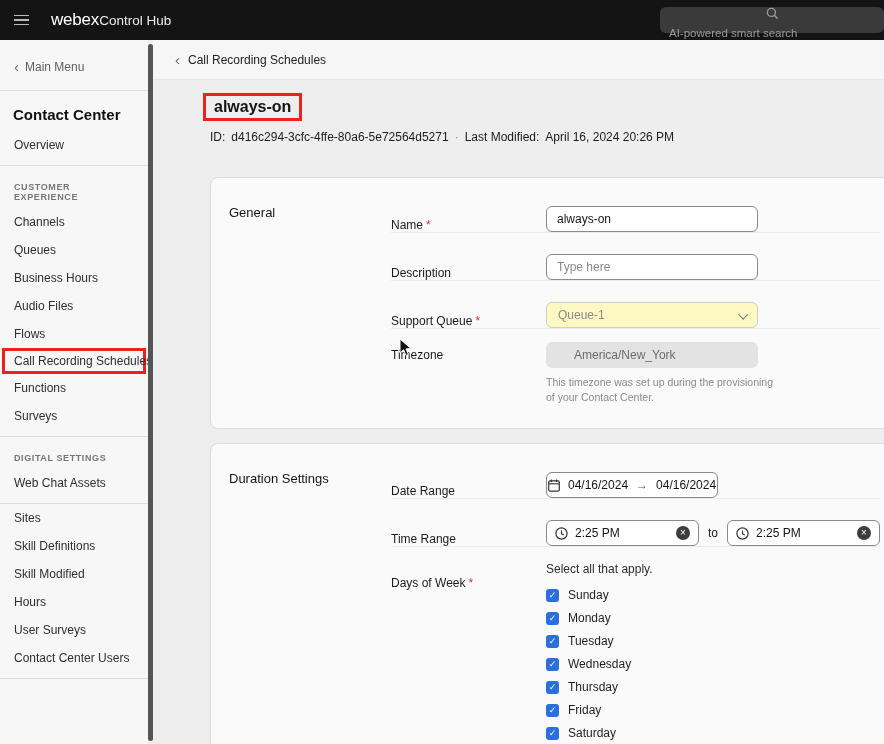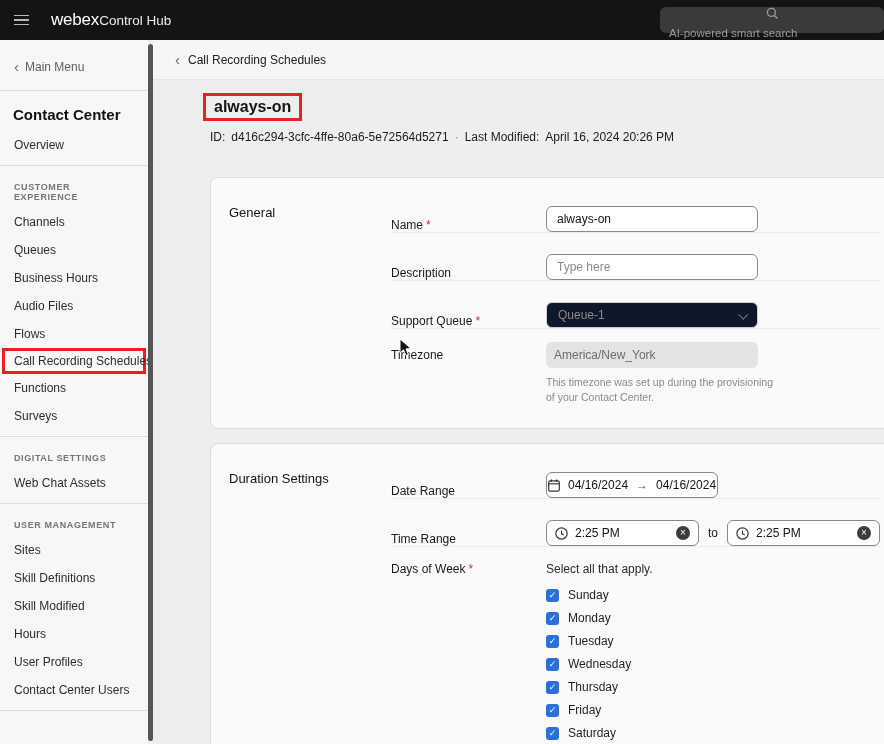--- a/index.html
+++ b/index.html
@@ -48,23 +48,23 @@
   .sec-title { font-size:13px; color:#141414; padding-top:21px; }
   .rows { flex:1; }
   .form-row { display:flex; align-items:flex-end; min-height:48px; border-top:1px solid #ececec; }
   .form-row:first-child { border-top:none; }
   .form-row.top { align-items:flex-start; padding:13px 0 14px; }
   .form-label { width:155px; flex:none; font-size:12px; color:#1a1a1a; }
   .req { color:#c9372c; margin-left:3px; }
 
   .text-input { width:212px; height:26px; border:1px solid #898989; border-radius:6px; background:#fff; font-size:12px; padding:0 10px; color:#141414; font-family:inherit; outline:none; }
   .text-input::placeholder { color:#8a8a8a; }
-  .select-disabled { width:212px; height:26px; background:#0f172a; border:1px solid #cfcfcf; border-radius:6px; display:flex; align-items:center; justify-content:space-between; padding:0 11px; font-size:12px; color:#8a8a8a; }
+  .select-disabled { width:212px; height:26px; background:#fef9c3; border:1px solid #cfcfcf; border-radius:6px; display:flex; align-items:center; justify-content:space-between; padding:0 11px; font-size:12px; color:#8a8a8a; }
   .chevron-down { width:7px; height:7px; border-right:1.6px solid #7a7a7a; border-bottom:1.6px solid #7a7a7a; transform:rotate(45deg) translateY(-1px); }
-  .filled-disabled { width:212px; height:26px; background:#e3e3e3; border-radius:6px; display:flex; align-items:center; padding:0 8px; font-size:12px; color:#6c6c6c; }
+  .filled-disabled { width:212px; height:26px; background:#e3e3e3; border-radius:6px; display:flex; align-items:center; padding:0 28px; font-size:12px; color:#6c6c6c; }
   .help { font-size:10.5px; color:#8a8a8a; margin-top:7px; width:232px; line-height:1.4; }
 
   .date-field { display:flex; align-items:center; gap:8px; height:26px; border:1px solid #898989; border-radius:6px; background:#fff; padding:0 1px; font-size:12px; color:#141414; }
   .range-arrow { color:#555; font-size:12px; }
   .time-group { display:flex; align-items:center; }
   .time-field { display:flex; align-items:center; gap:7px; width:153px; height:26px; border:1px solid #898989; border-radius:6px; background:#fff; padding:0 8px; font-size:12px; color:#141414; }
   .clear-btn { margin-left:auto; width:14px; height:14px; border-radius:50%; background:#3d3d3d; color:#fff; font-size:10px; line-height:13px; text-align:center; cursor:pointer; flex:none; }
   .time-join { margin:0 9px; font-size:12px; color:#1a1a1a; }
 
   .days-hint { font-size:12px; color:#2c2c2c; margin:2px 0 12px; }
@@ -122,26 +122,25 @@
       <div class="side-item">Functions</div>
       <div class="side-item">Surveys</div>
       <div class="pad-sm"></div>
       <div class="side-divider"></div>
 
       <div class="section-label">DIGITAL SETTINGS</div>
       <div class="side-item">Web Chat Assets</div>
       <div class="pad-sm"></div>
       <div class="side-divider"></div>
 
-      <div class="section-label">USER MANAGEMENT</div>
       <div class="side-item">Sites</div>
       <div class="side-item">Skill Definitions</div>
       <div class="side-item">Skill Modified</div>
       <div class="side-item">Hours</div>
-      <div class="side-item">User Profiles</div>
+      <div class="side-item">User Surveys</div>
       <div class="side-item">Contact Center Users</div>
       <div class="pad-sm"></div>
       <div class="side-divider"></div>
     </aside>
 
     <main class="main">
       <div class="breadcrumb-bar">
         <span class="chev-left">‹</span>
         <span>Call Recording Schedules</span>
       </div>
@@ -227,21 +226,21 @@
                   <svg class="icon-svg" width="13" height="13" viewBox="0 0 13 13">
                       <circle cx="6.5" cy="6.5" r="5.6" fill="none" stroke="#333" stroke-width="1.2"></circle>
                       <polyline points="6.5,3.4 6.5,6.8 8.8,8" fill="none" stroke="#333" stroke-width="1.1"></polyline>
                     </svg>
                   <span>2:25 PM</span>
                   <span class="clear-btn">×</span>
                 </div>
               </div>
             </div>
             <div class="form-row top">
-              <div class="form-label" style="padding-top:2px;"><span>Days of Week</span><span class="req">*</span></div>
+              <div class="form-label" style="padding-top:2px;margin-top:14px;"><span>Days of Week</span><span class="req">*</span></div>
               <div>
                 <div class="days-hint">Select all that apply.</div>
                 <div class="checkbox-row">
                   <span class="checkbox">✓</span>
                   <span class="checkbox-label">Sunday</span>
                 </div>
                 <div class="checkbox-row">
                   <span class="checkbox">✓</span>
                   <span class="checkbox-label">Monday</span>
                 </div>

